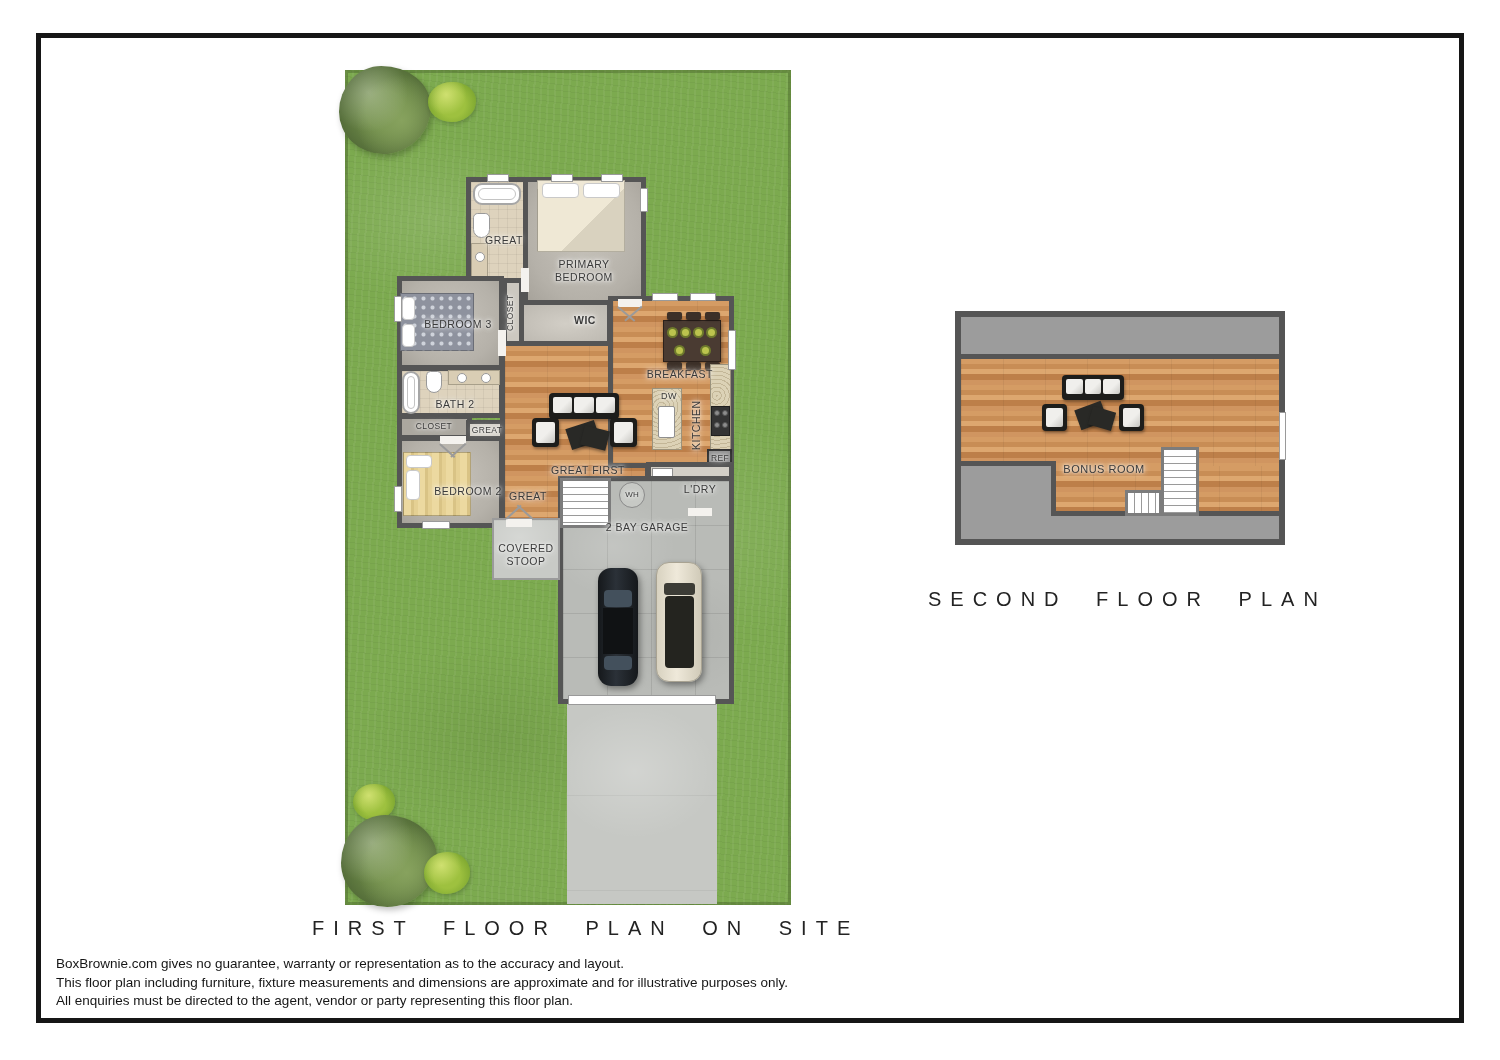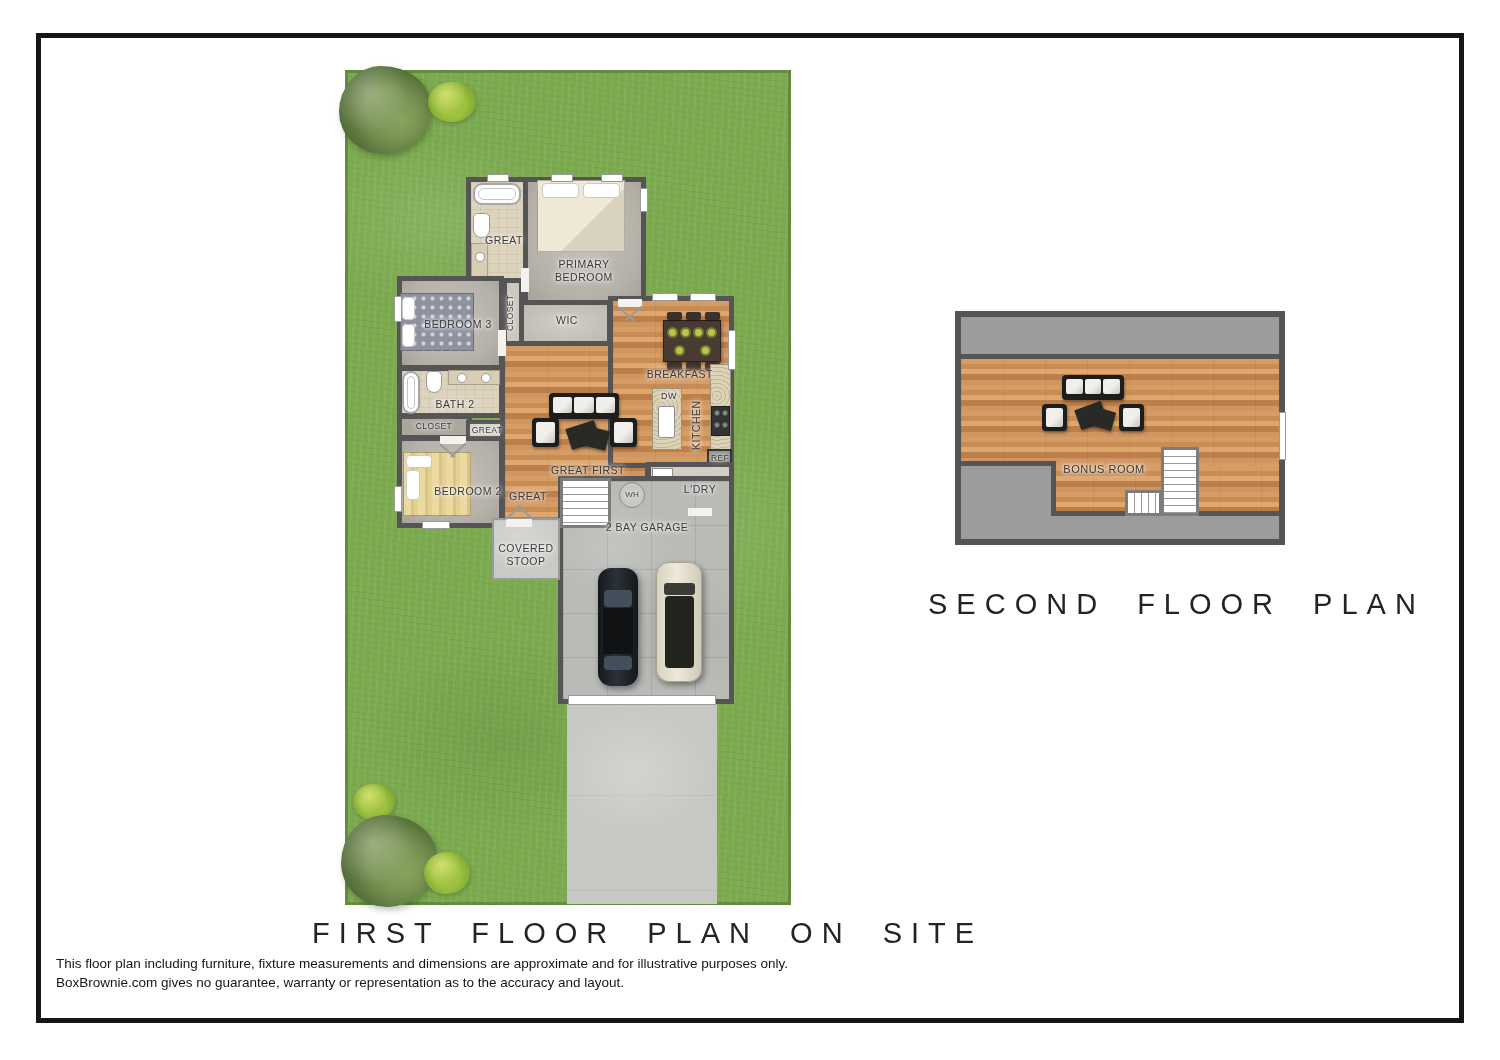--- a/index.html
+++ b/index.html
@@ -54,21 +54,21 @@
       radial-gradient(ellipse 70px 50px at 40% 30%, rgba(255,255,255,.25), transparent 70%),
       repeating-linear-gradient(to bottom, rgba(0,0,0,.04) 0 1px, transparent 1px 70px),
       #c8cac6;border:2px solid #9b9b9b;}
 
   
   .lbl{position:absolute;font-size:10.5px;color:#3a3a3a;text-align:center;letter-spacing:.5px;
     line-height:12.5px;
     text-shadow:0 0 3px rgba(255,255,255,.95),0 0 6px rgba(255,255,255,.8),0 0 9px rgba(255,255,255,.6);}
   .lbl.sm{font-size:8.5px;letter-spacing:.4px;line-height:9px;}
   .lbl.vert{writing-mode:vertical-rl;transform:rotate(180deg);text-align:center;}
-  .title{position:absolute;font-size:29px;color:#232323;letter-spacing:9px;word-spacing:14px;
+  .title{position:absolute;font-size:20px;color:#232323;letter-spacing:9px;word-spacing:14px;
     text-align:center;white-space:nowrap;}
   .disc{position:absolute;left:56px;top:955px;font-size:13.5px;color:#161616;line-height:18.5px;}
 
   
   .win{position:absolute;background:#ffffff;border:1px solid #9a9a9a;}
   .gap{position:absolute;background:#f4f2ee;}
   .dline{position:absolute;height:1.5px;background:#9a9a9a;transform-origin:left center;}
 
   
   .fix{position:absolute;}
@@ -263,21 +263,21 @@
 <div class="dline" style="left:618px;top:306px;width:22px;transform:rotate(40deg);"></div>
 <div class="dline" style="left:642px;top:306px;width:22px;transform:rotate(140deg);"></div>
 <div class="dline" style="left:440px;top:443px;width:20px;transform:rotate(42deg);"></div>
 <div class="dline" style="left:466px;top:443px;width:20px;transform:rotate(138deg);"></div>
 <div class="dline" style="left:506px;top:518px;width:20px;transform:rotate(-42deg);"></div>
 <div class="dline" style="left:532px;top:518px;width:20px;transform:rotate(222deg);"></div>
 
 <div class="lbl" style="left:482px;top:234px;width:44px;">GREAT</div>
 <div class="lbl" style="left:542px;top:258px;width:84px;">PRIMARY BEDROOM</div>
 <div class="lbl sm vert" style="left:506px;top:286px;height:54px;width:14px;">CLOSET</div>
-<div class="lbl" style="left:537px;top:314px;width:60px;">WIC</div>
+<div class="lbl" style="left:555px;top:314px;width:60px;font-weight:bold;">WIC</div>
 <div class="lbl" style="left:403px;top:318px;width:110px;">BEDROOM 3</div>
 <div class="lbl" style="left:599px;top:368px;width:114px;text-align:right;">BREAKFAST</div>
 <div class="lbl sm" style="left:656px;top:392px;width:26px;font-size:9px;">DW</div>
 <div class="lbl vert" style="left:690px;top:385px;height:80px;width:14px;">KITCHEN</div>
 <div class="lbl sm" style="left:707px;top:454px;width:26px;">REF</div>
 <div class="lbl" style="left:420px;top:398px;width:70px;">BATH 2</div>
 <div class="lbl sm" style="left:400px;top:422px;width:68px;">CLOSET</div>
 <div class="lbl sm" style="left:467px;top:426px;width:40px;">GREAT</div>
 <div class="lbl" style="left:413px;top:485px;width:110px;">BEDROOM 2</div>
 <div class="lbl" style="left:530px;top:464px;width:116px;">GREAT FIRST</div>
@@ -314,15 +314,16 @@
   </div>
 <div class="ctbl" style="left:1077px;top:405px;width:28px;height:21px;transform:rotate(-20deg);"></div>
 <div class="ctbl" style="left:1090px;top:409px;width:24px;height:19px;transform:rotate(16deg);"></div>
 
 <div class="lbl" style="left:1042px;top:463px;width:124px;font-size:11px;">BONUS ROOM</div>
 
 <div class="title" style="left:312px;top:917px;width:500px;">FIRST FLOOR PLAN ON SITE</div>
 <div class="title" style="left:928px;top:588px;width:384px;">SECOND FLOOR PLAN</div>
 
 <div class="disc">
+  <div>BoxBrownie.com gives no guarantee, warranty or representation as to the accuracy and layout.</div>
   <div>This floor plan including furniture, fixture measurements and dimensions are approximate and for illustrative purposes only.</div>
-  <div>BoxBrownie.com gives no guarantee, warranty or representation as to the accuracy and layout.</div>
+  <div>All enquiries must be directed to the agent, vendor or party representing this floor plan.</div>
 </div>
 
 </body></html>

